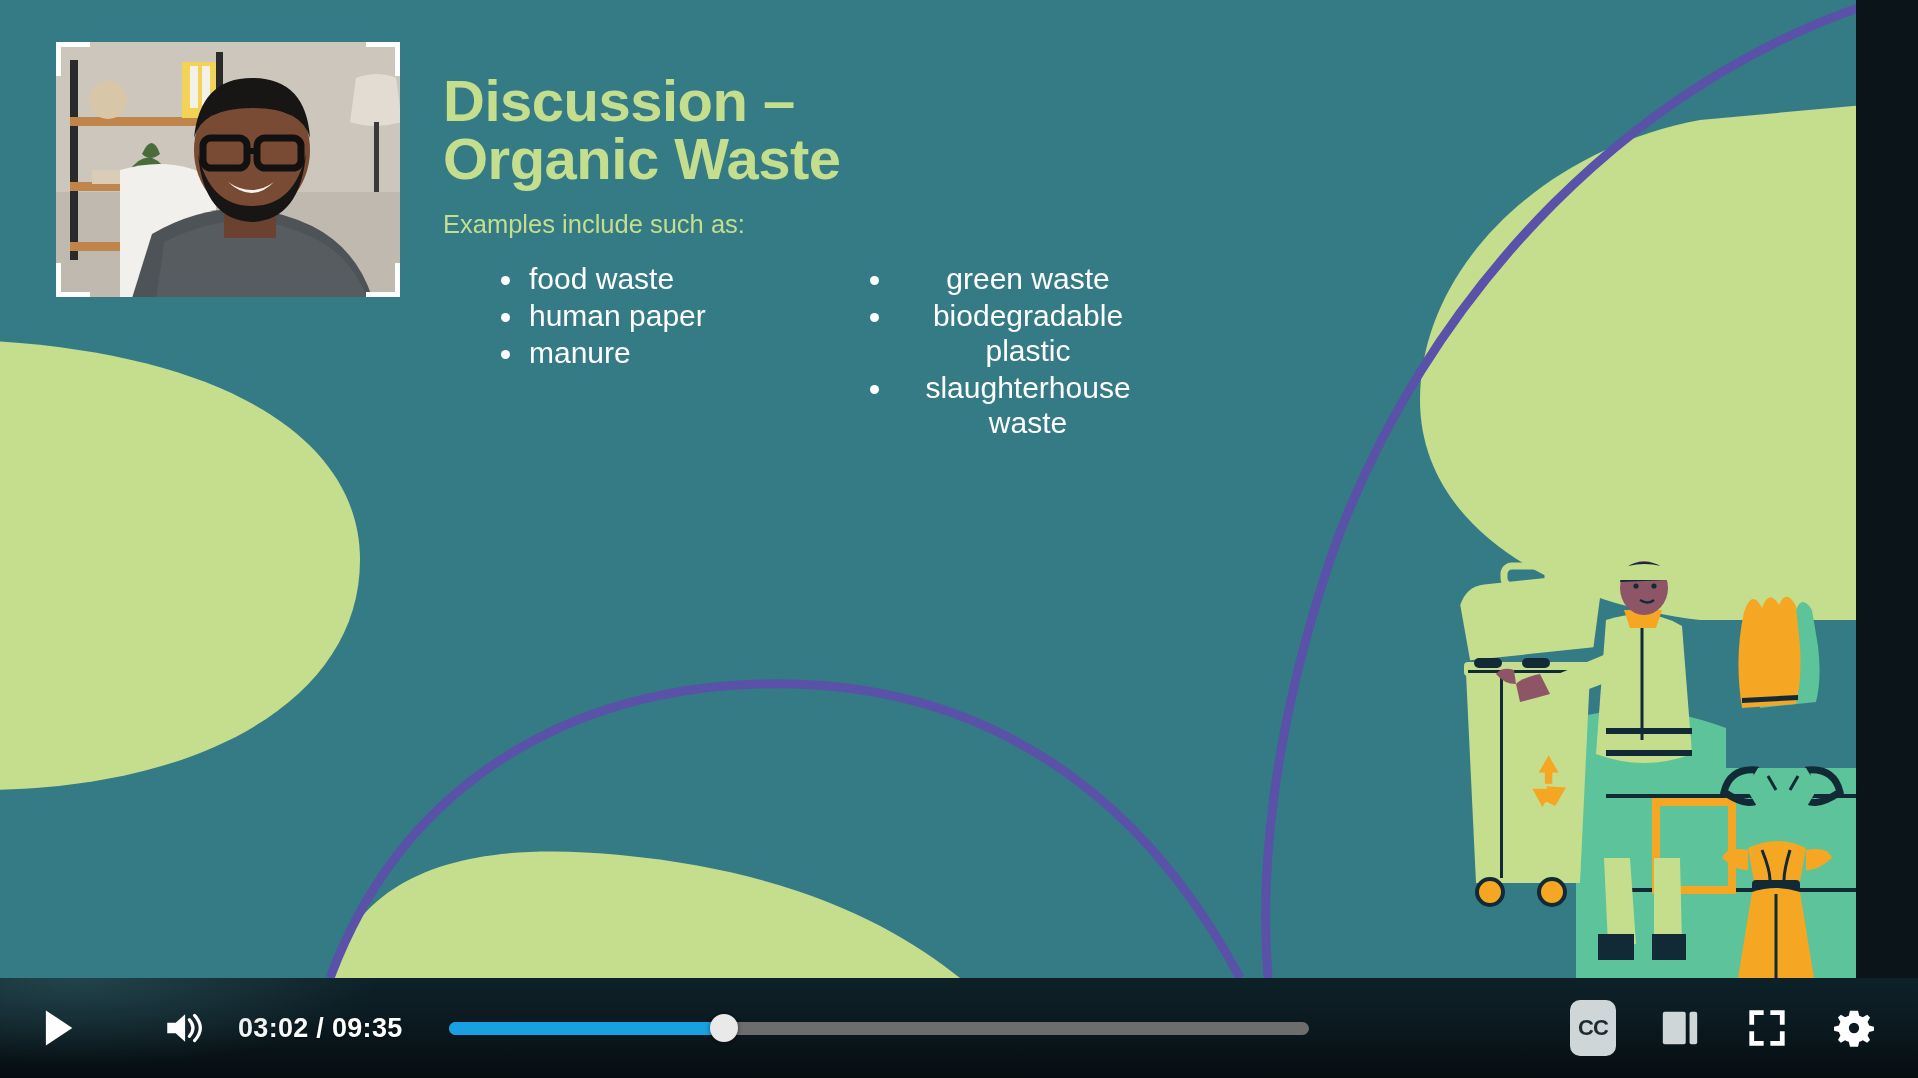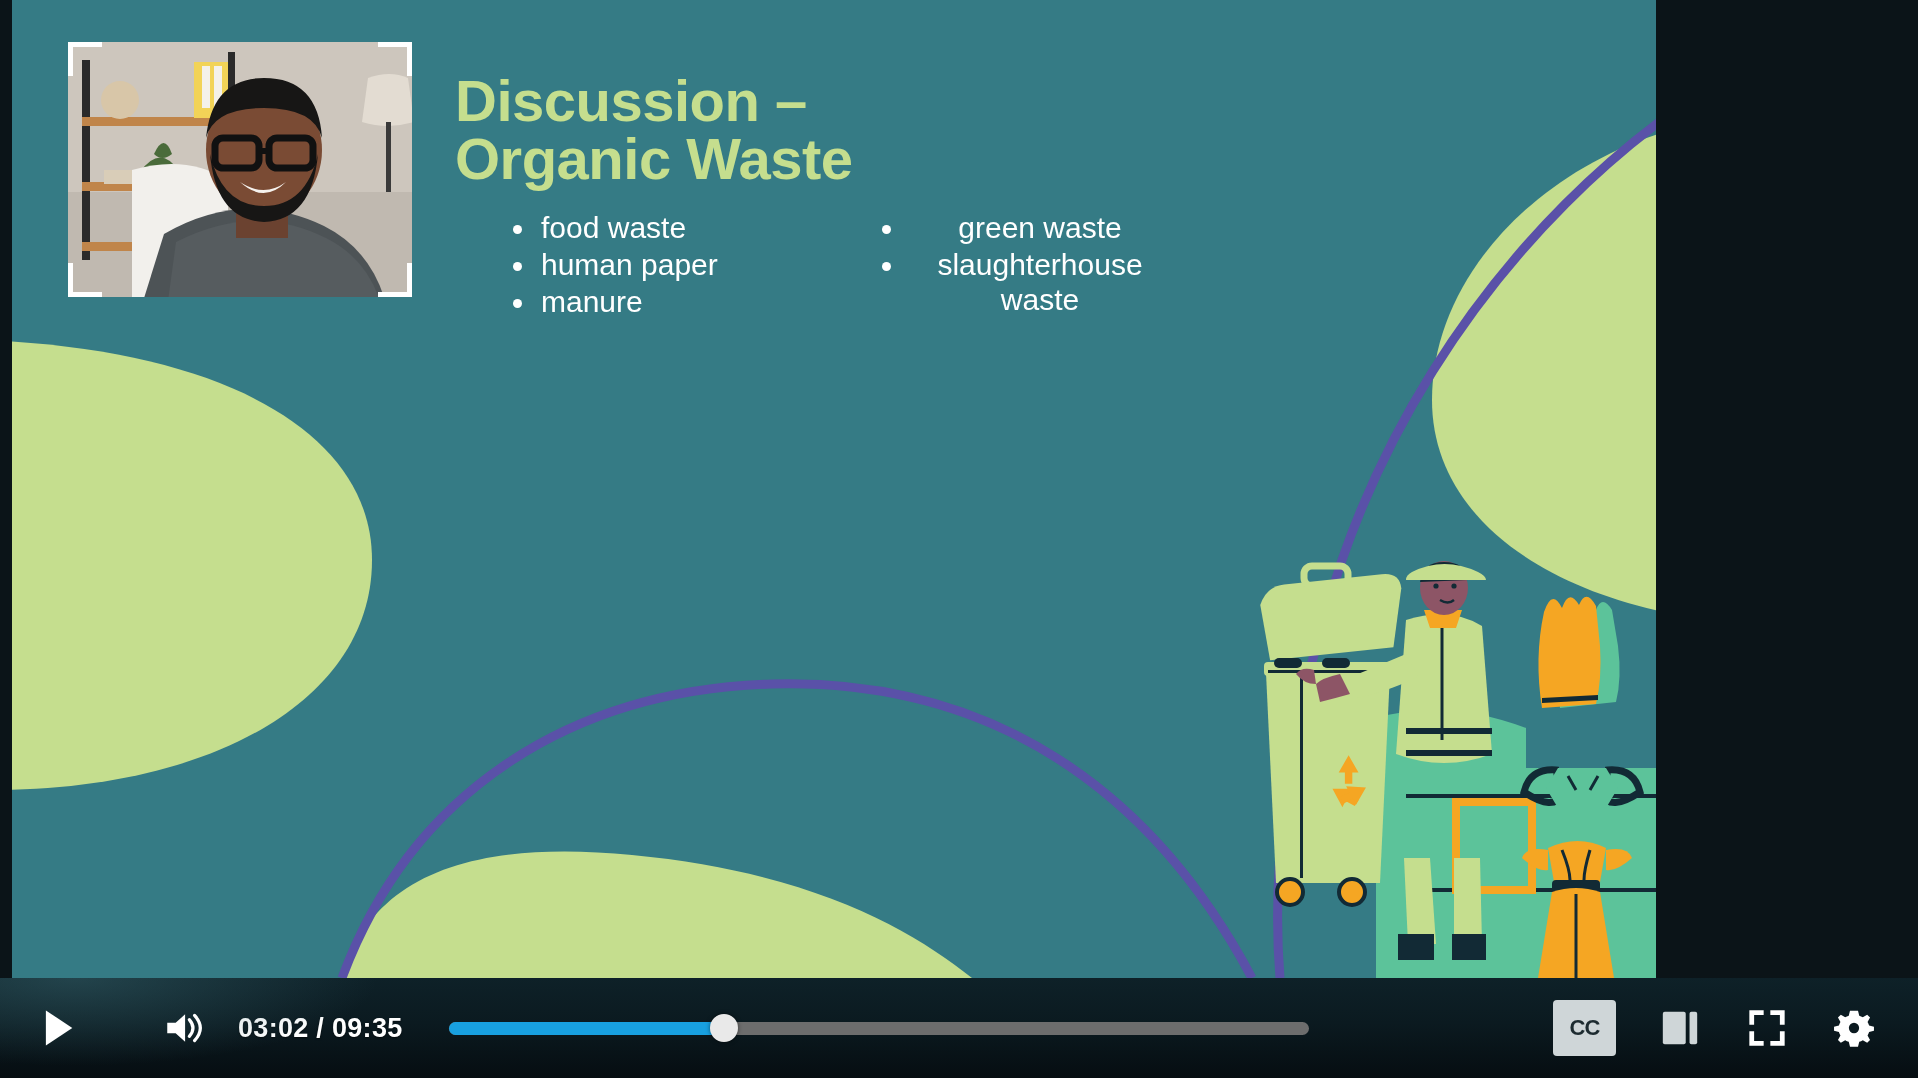--- a/index.html
+++ b/index.html
@@ -3,22 +3,22 @@
 <meta charset="utf-8">
 <style>
   * { margin:0; padding:0; box-sizing:border-box; }
   html,body { width:1918px; height:1078px; overflow:hidden; background:#0b1418; }
   body { font-family:"Liberation Sans", sans-serif; }
 
   #stage { position:relative; width:1918px; height:1078px; overflow:hidden; }
 
   
   #slide {
-    position:absolute; left:0; top:0; width:1644px; height:978px;
-    background:#404040; overflow:hidden;margin-left:12px;
+    position:absolute; left:0; top:0; width:1856px; height:978px;
+    background:#404040; overflow:hidden;
   }
   #bg-svg { position:absolute; left:0; top:0; width:1918px; height:978px; }
 
   
   #webcam {
     position:absolute; left:56px; top:42px; width:344px; height:255px;
     overflow:hidden;
   }
   #webcam-photo { position:absolute; inset:0; overflow:hidden; }
   .corner { position:absolute; width:38px; height:38px; z-index:4; }
@@ -89,21 +89,21 @@
   #progress-filled {
     position:absolute; left:0; height:13px; border-radius:7px; background:#18a0e0;
   }
   #progress-handle {
     position:absolute; width:28px; height:28px; border-radius:50%;
     background:#e9e9e9; box-shadow:0 0 4px rgba(0,0,0,.5);
     transform:translateX(-50%);
   }
   #right-controls { margin-left:auto; display:flex; align-items:center; padding-right:36px; }
   #cc-button {
-    width:63px; height:56px; margin-right:34px; background:#cfd6d8; border-radius:4px;
+    width:46px; height:56px; margin-right:34px; background:#cfd6d8; border-radius:10px;
     color:#1d2b30; font-size:22px; font-weight:bold; letter-spacing:-1px;
   }
   #theater-button { width:60px; height:56px; margin-right:28px; }
   #fullscreen-button { width:58px; height:56px; margin-right:30px; }
   #settings-button { width:56px; height:56px; }
 </style>
 </head>
 <body>
 
 <div id="stage">
@@ -169,28 +169,30 @@
       </div>
       <span class="corner tl"></span>
       <span class="corner tr"></span>
       <span class="corner bl"></span>
       <span class="corner br"></span>
     </div>
 
     <div id="content">
       <h1 id="slide-title">Discussion –
 Organic Waste</h1>
+      <p id="examples-lead">Examples include such as:</p>
       <div id="bullet-columns">
         <ul class="bullet-col left">
           <li>food waste</li>
           <li>human paper</li>
           <li>manure</li>
         </ul>
         <ul class="bullet-col right">
           <li>green waste</li>
+          <li>biodegradable plastic</li>
           <li>slaughterhouse waste</li>
         </ul>
       </div>
     </div>
 
     <svg id="illustration" viewBox="0 0 400 420">
 
       <path d="M120 160 q70 -20 150 10 l0 250 l-150 0 z" fill="#5cc39a"></path>
       <path d="M150 210 l250 0 l0 210 l-250 0 z" fill="#5cc39a"></path>
       <rect x="150" y="236" width="250" height="4" fill="#122a35"></rect>

